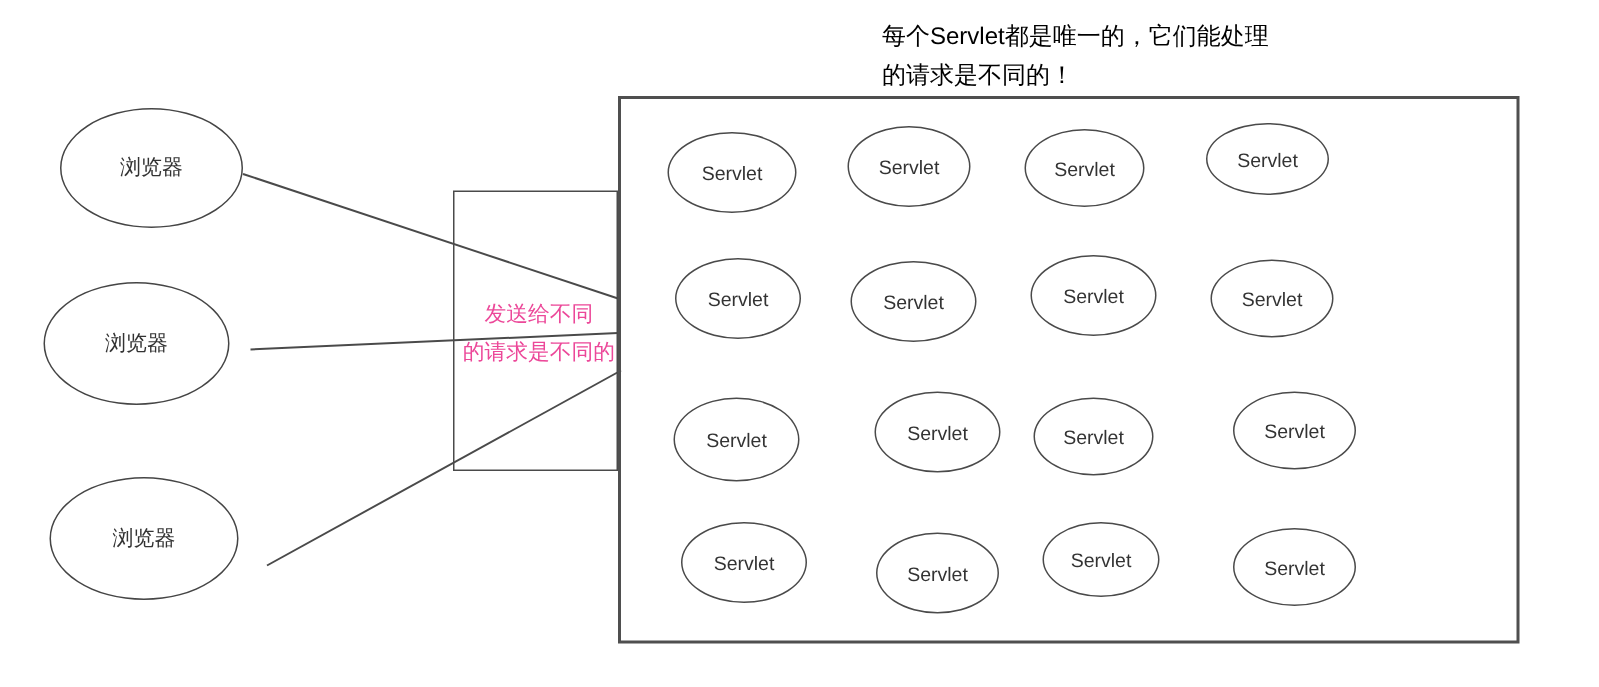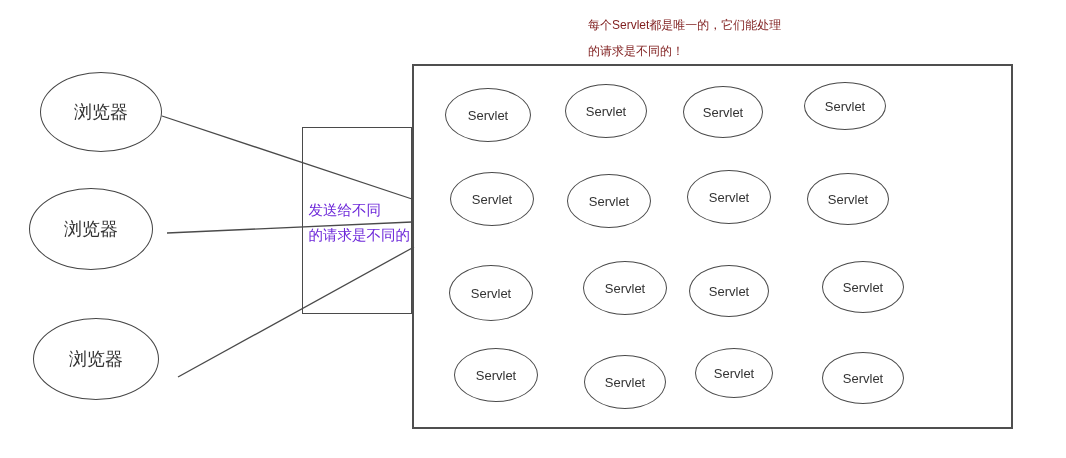--- a/index.html
+++ b/index.html
@@ -20,60 +20,60 @@
     left: 0;
     top: 0;
     width: 1066px;
     height: 458px;
     pointer-events: none;
   }
   .title-block {
     position: absolute;
     left: 588px;
     top: 12px;
-    color: #7f1d1d;
-    font-size: 12px;
+    color: #000000;
+    font-size: 16px;
     line-height: 26px;
     white-space: nowrap;
   }
   .ellipse {
     position: absolute;
     border-radius: 50%;
     display: flex;
     align-items: center;
     justify-content: center;
     box-sizing: border-box;
     color: #333333;
     background: transparent;
   }
   .browser-ellipse {
     border: 1.6px solid #454545;
-    font-size: 18px;
+    font-size: 14px;
   }
   .servlet-ellipse {
     border: 1.5px solid #4a4a4a;
     font-size: 13px;
   }
   .box {
     position: absolute;
     box-sizing: border-box;
     background: transparent;
   }
   #dispatcher-box {
     border: 1.6px solid #4a4a4a;
   }
   #servlet-container-box {
     border: 2px solid #4f4f4f;
   }
   #dispatcher-label {
     position: absolute;
     right: 1px;
     top: 70px;
-    text-align: left;
-    color: #6d28d9;
+    text-align: center;
+    color: #ec4899;
     font-size: 14.5px;
     line-height: 25px;
     white-space: nowrap;
   }
 </style>
 </head>
 <body>
 
 <div id="stage">
 

